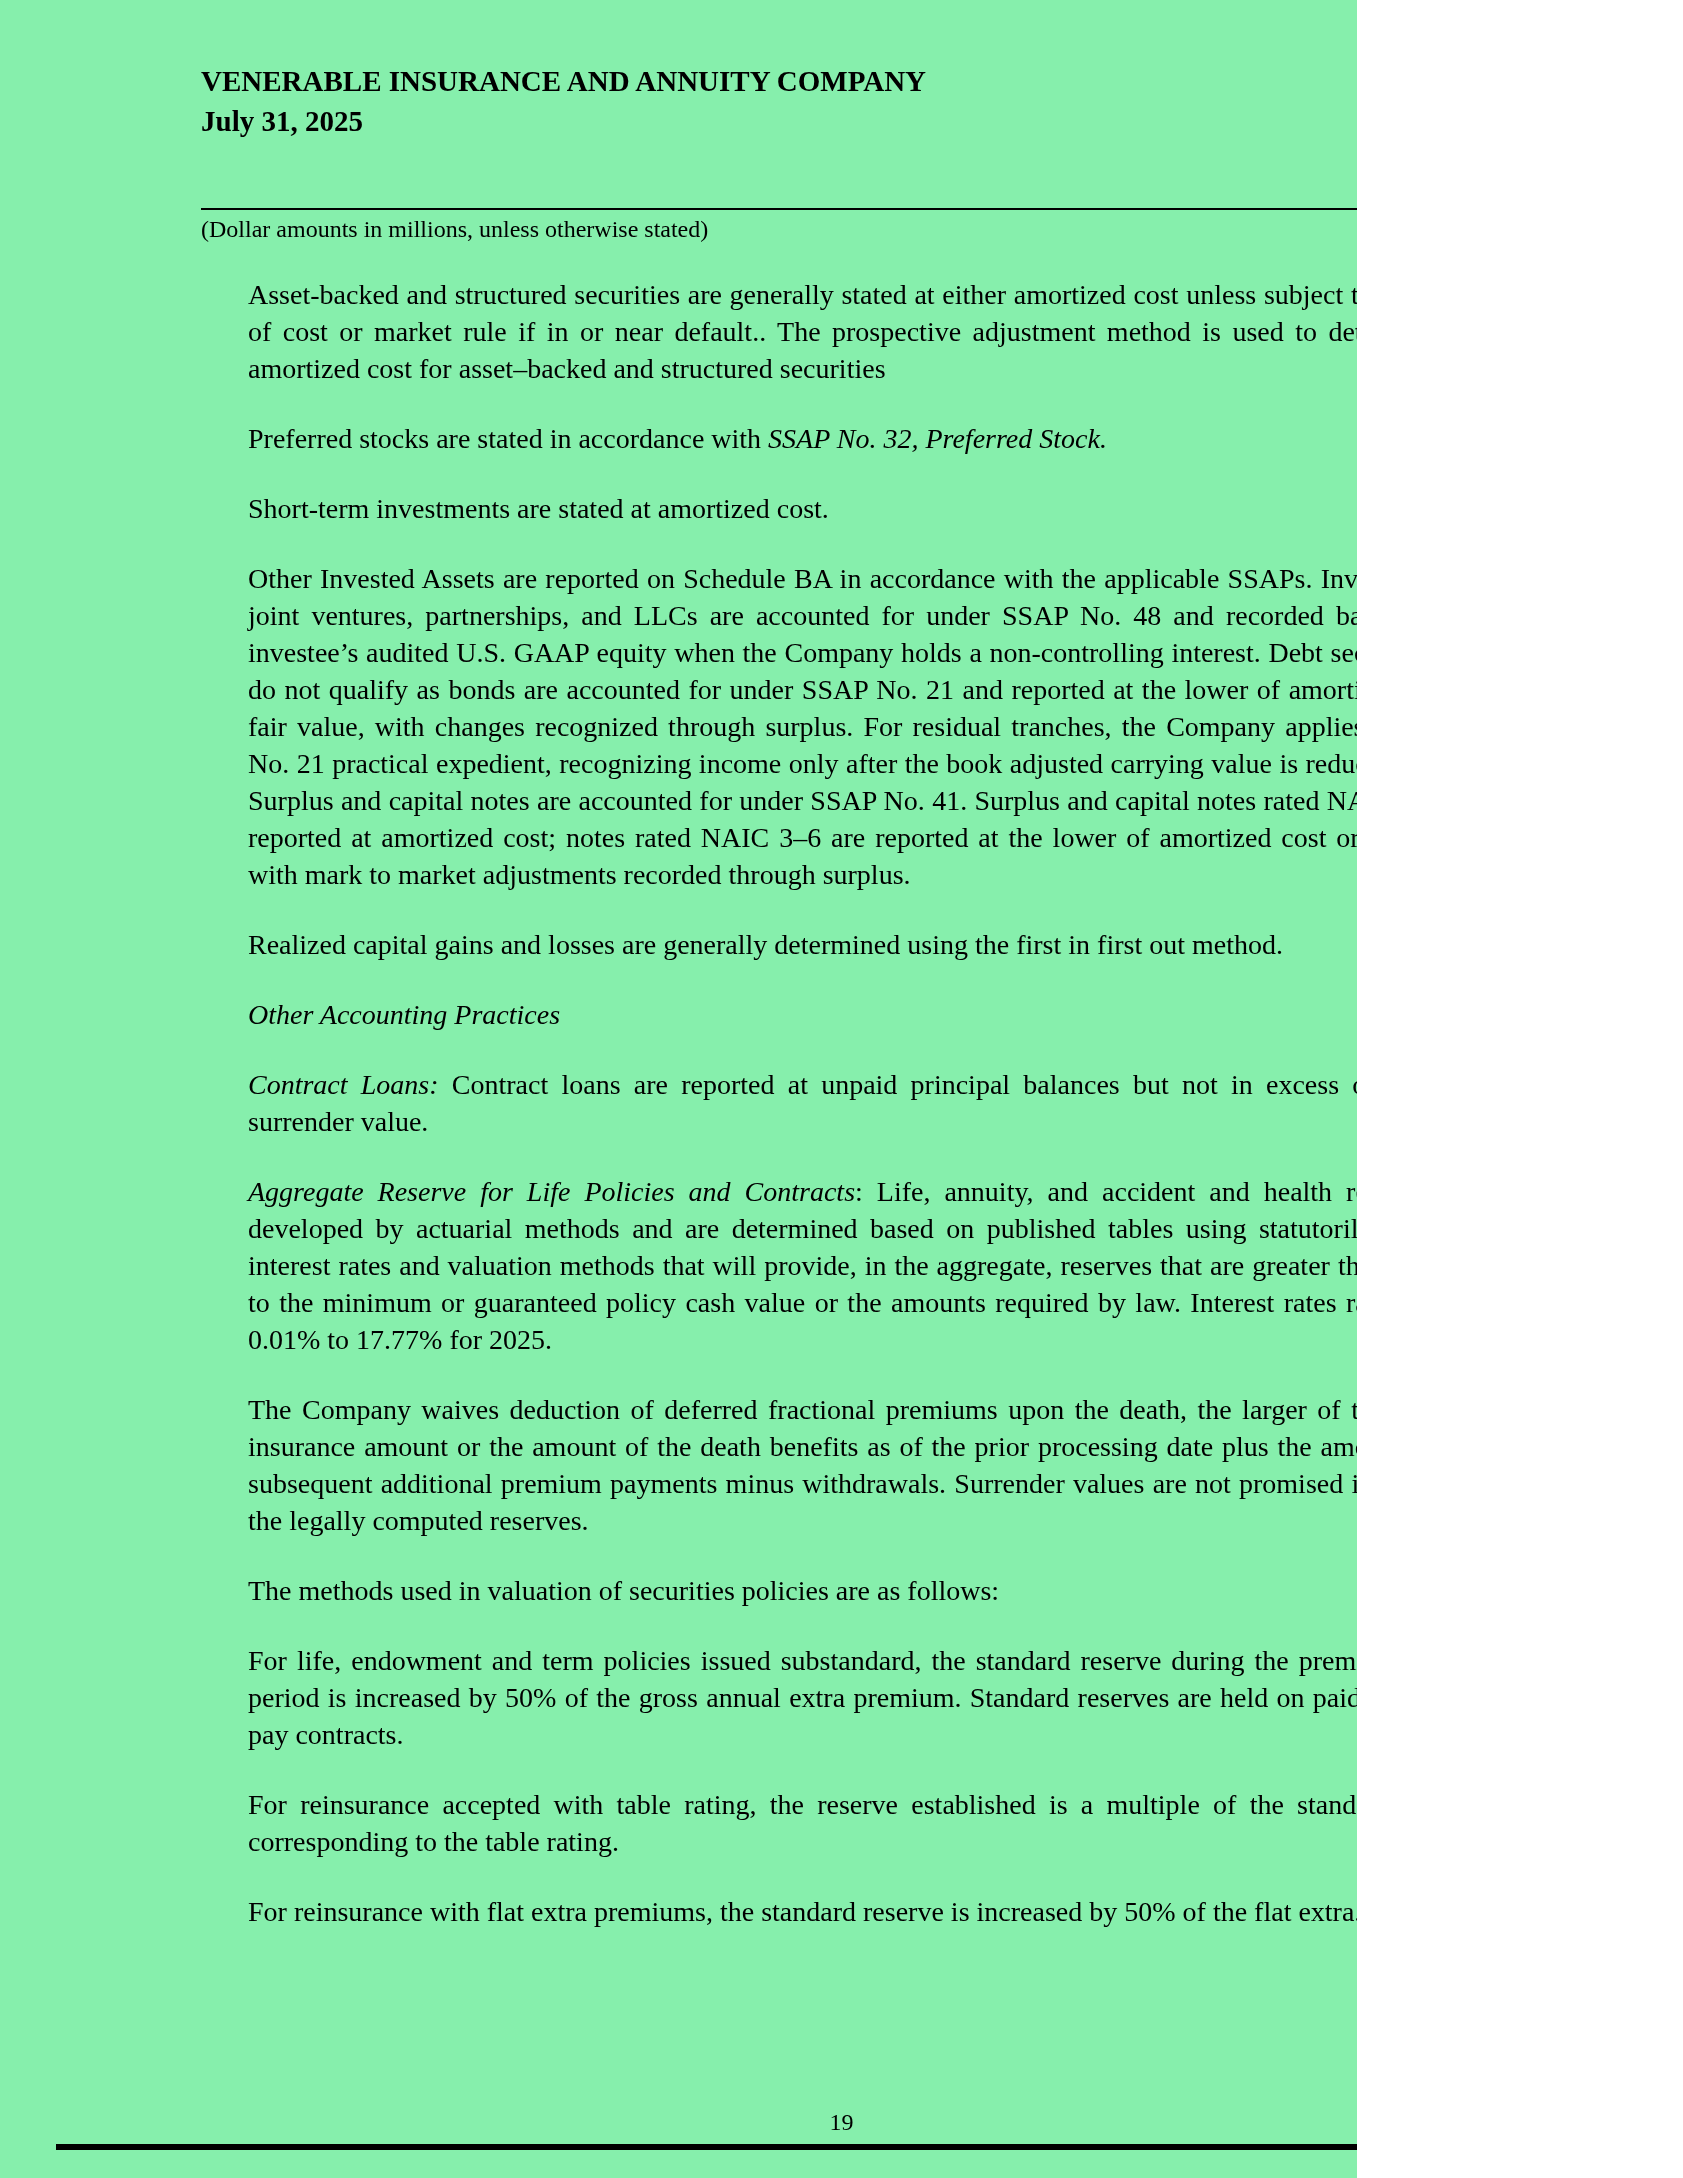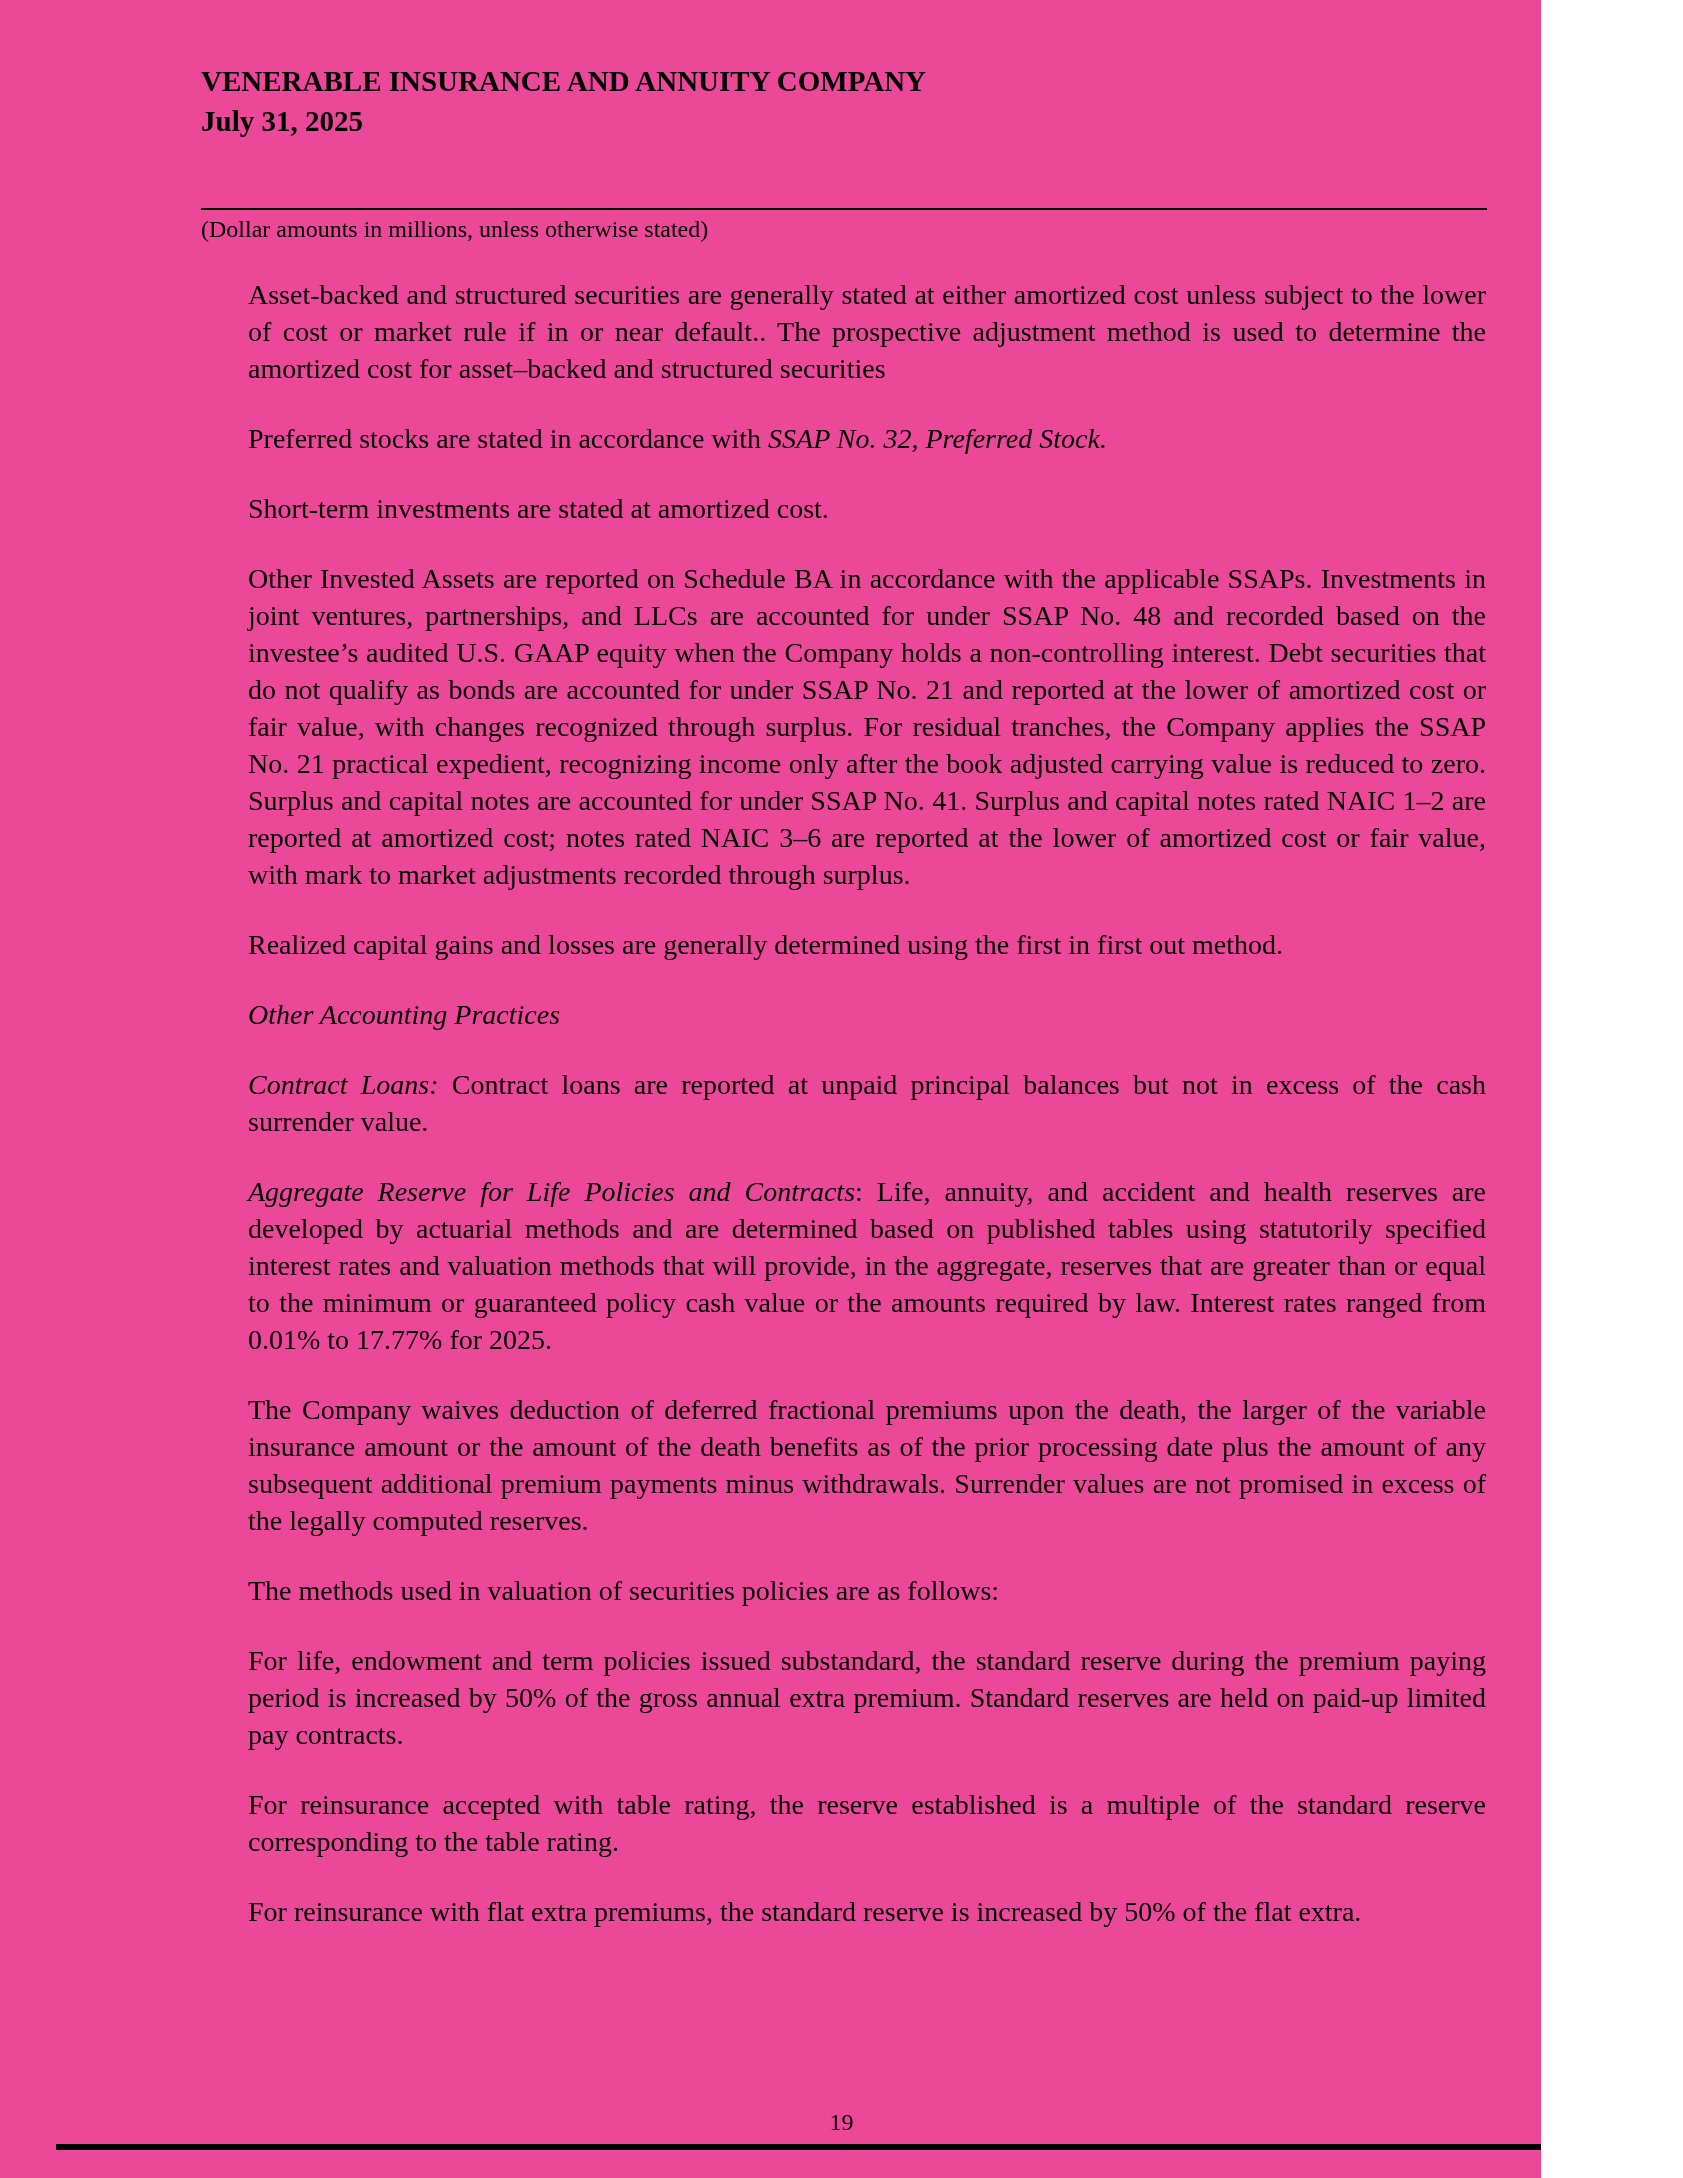--- a/index.html
+++ b/index.html
@@ -1,20 +1,20 @@
 <!DOCTYPE html>
 <html><head>
 <meta charset="utf-8">
 <style>
   html, body { margin: 0; padding: 0; background: #ffffff; }
   .page {
     position: relative;
-    width: 1541px;
+    width: 1357px;
     height: 2178px;
-    background: #ec4899;
+    background: #86efac;
     color: #000000;
     font-family: "Liberation Serif", serif;
     overflow: hidden;
   }
   .doc-header {
     position: absolute;
     left: 201px;
     top: 61px;
     font-weight: bold;
     font-size: 29px;

